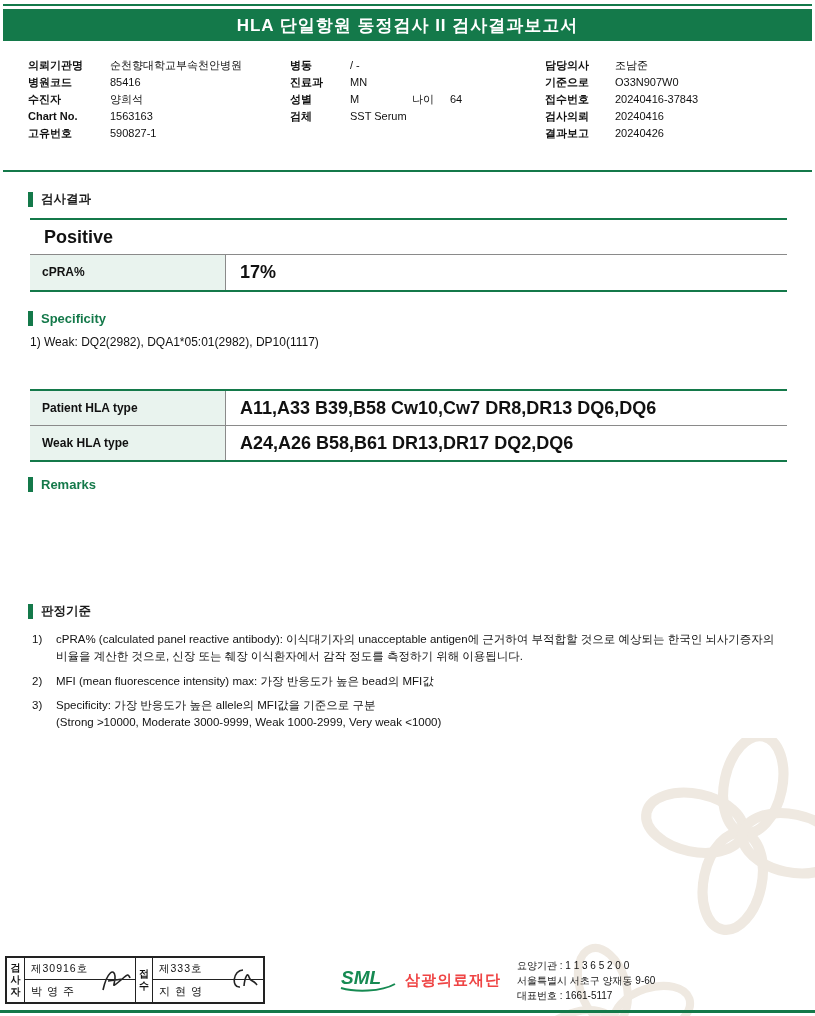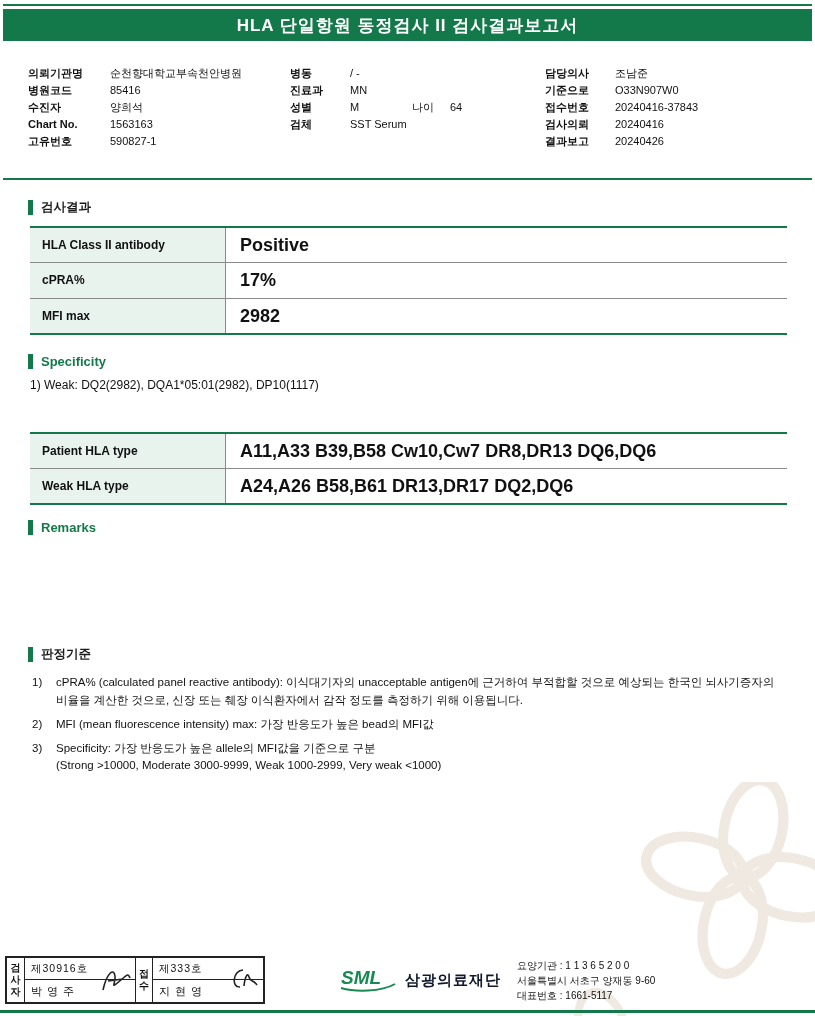--- a/index.html
+++ b/index.html
@@ -14,21 +14,21 @@
     font-family:"Liberation Sans","DejaVu Sans",sans-serif;color:var(--ink);
   }
   .topline{height:2px;background:var(--green);margin:4px 3px 3px 3px;}
   .titlebar{
     margin:0 3px;height:32px;background:var(--green);
     display:flex;align-items:center;justify-content:center;
   }
   .titlebar h1{color:#fff;font-size:17px;font-weight:bold;letter-spacing:1px;}
 
   
-  .info{display:flex;padding:26px 16px 0 28px;font-size:11px;}
+  .info{display:flex;padding:18px 16px 0 28px;font-size:11px;}
   .irow{display:flex;margin-bottom:5px;line-height:12px;align-items:baseline;}
   .ilabel{font-weight:bold;}
   .col-left{width:262px;}
   .col-left .ilabel{width:82px;}
   .col-mid{width:255px;}
   .col-mid .ilabel{width:60px;}
   .col-right{flex:1;}
   .col-right .ilabel{width:70px;}
   .gender-val{width:62px;}
   .age-label{font-weight:normal;width:38px;}
@@ -78,21 +78,21 @@
     word-break:break-all;padding:0 3px;line-height:1.2;
   }
   .vrole.mid{border-left:1px solid #222;}
   .stampcell{position:relative;width:110px;}
   .scert{height:22px;border-bottom:1px solid #222;font-size:10.5px;display:flex;align-items:center;padding-left:6px;letter-spacing:1px;}
   .sname{height:22px;font-size:11px;letter-spacing:5px;display:flex;align-items:center;padding-left:6px;}
   .sig{position:absolute;right:2px;top:8px;}
 
   .smlblock{display:flex;align-items:center;margin-left:72px;}
   .sml-logo{display:flex;align-items:center;}
-  .sml-name{color:#0f172a;font-weight:bold;font-size:15px;margin-left:6px;letter-spacing:1px;}
+  .sml-name{color:#ef4444;font-weight:bold;font-size:15px;margin-left:6px;letter-spacing:1px;}
   .orginfo{margin-left:16px;font-size:10px;line-height:1.5;color:#111;}
 
   .bottomline{position:absolute;left:0;right:0;bottom:3px;height:3px;background:var(--green);z-index:3;}
 </style>
 </head>
 <body>
 
 <div class="topline"></div>
 
 <header class="titlebar">
@@ -165,30 +165,25 @@
       </div>
   </div>
 </section>
 
 <div class="hr-green"></div>
 
 <div class="section">검사결과</div>
 
 <div class="rtable">
   <div class="rrow">
-    <div class="rlabel">HLA Class II antibody</div>
     <div class="rval">Positive</div>
   </div>
   <div class="rrow">
     <div class="rlabel">cPRA%</div>
     <div class="rval">17%</div>
-  </div>
-  <div class="rrow">
-    <div class="rlabel">MFI max</div>
-    <div class="rval">2982</div>
   </div>
 </div>
 
 <div class="section green-text" style="margin-top:19px">Specificity</div>
 <p class="spec-text">1) Weak: DQ2(2982), DQA1*05:01(2982), DP10(1117)</p>
 
 <div class="rtable hla-gap">
   <div class="rrow">
     <div class="rlabel">Patient HLA type</div>
     <div class="rval">A11,A33  B39,B58  Cw10,Cw7  DR8,DR13  DQ6,DQ6</div>

